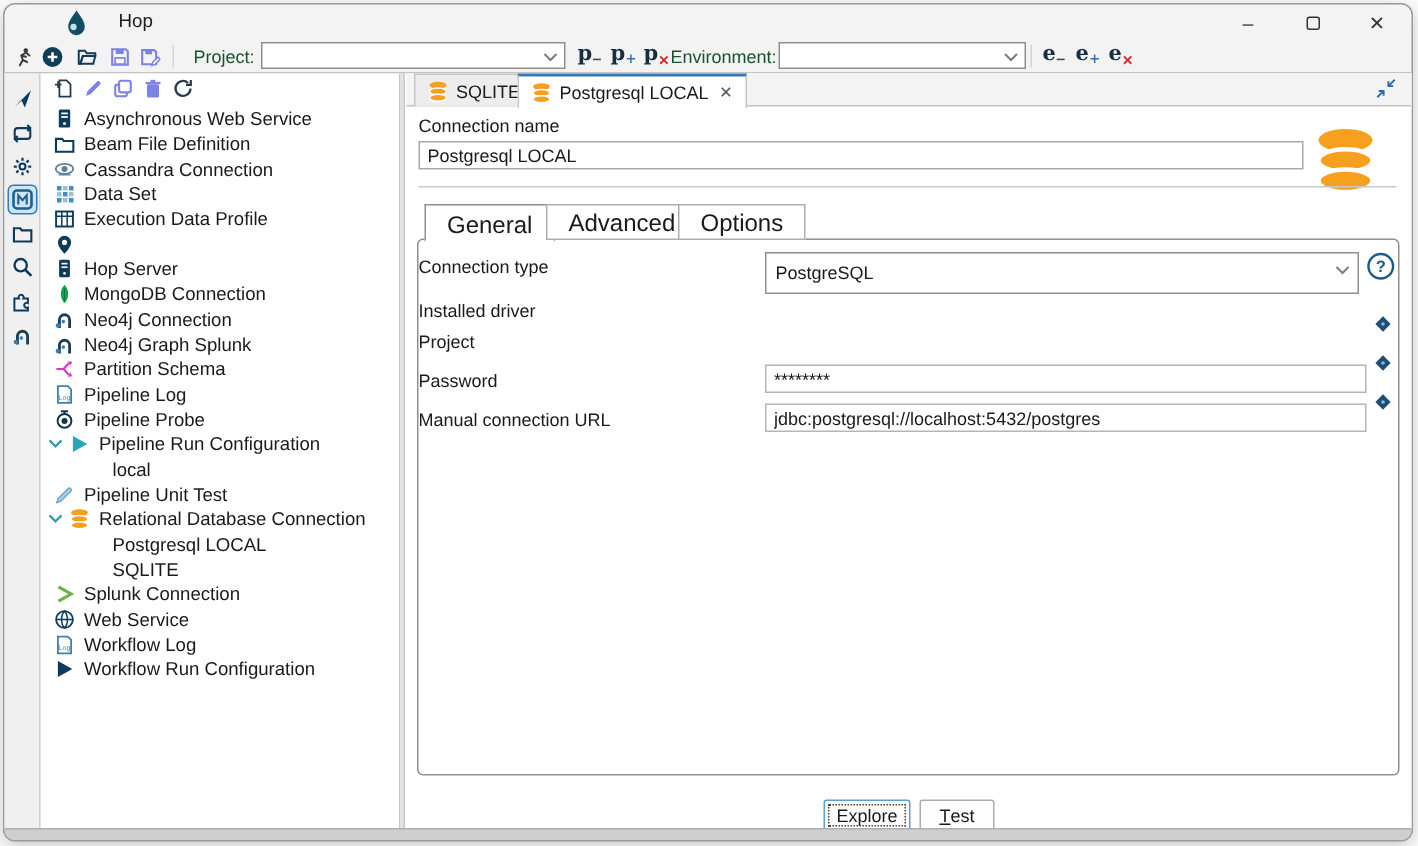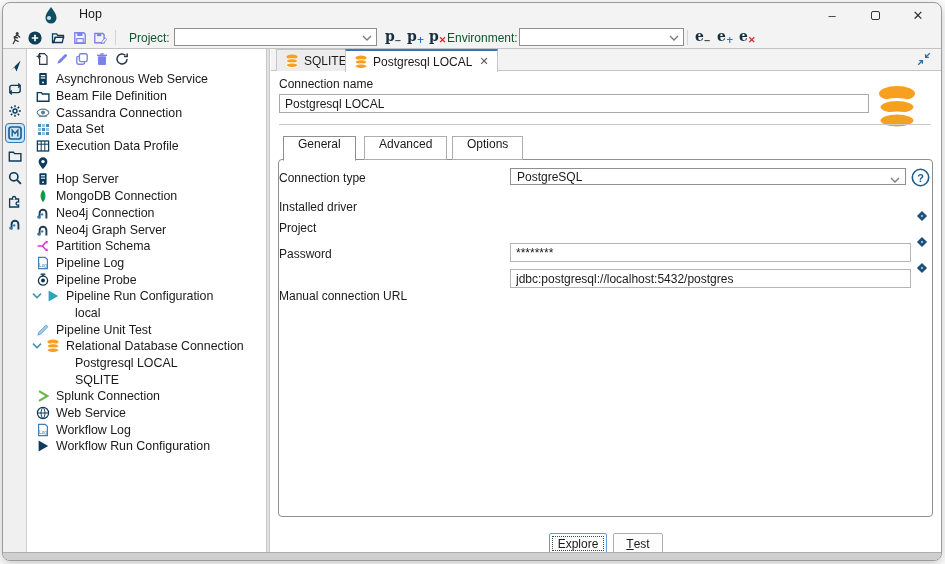--- a/index.html
+++ b/index.html
@@ -52,28 +52,28 @@
   .doc-tab.active{background:#fff;border-top:2px solid #3579b8;height:23px;z-index:2}
   .doc-tab .close{color:#555;font-size:11px;margin-left:2px}
   #collapse-btn{position:absolute;right:10px;top:3px;width:14px;height:14px}
   
   #conn-name-label{position:absolute;left:8px;top:28px}
   #conn-name-input{position:absolute;left:8px;top:45px;width:590px;height:19px;border:1px solid #a9a9a9;
     background:#fff;font:12px "Liberation Sans",sans-serif;padding:0 5px;color:#1a1a1a}
   #big-db-icon{position:absolute;left:604px;top:36px;width:44px;height:44px}
   #name-sep{position:absolute;left:8px;top:75px;width:652px;height:1px;background:#c9c9c9}
   
-  .ftab{position:absolute;top:87px;height:24px;padding:0 14px;display:flex;align-items:flex-start;
-    background:#fff;border:1px solid #adadad;font-size:12px;z-index:2}
+  .ftab{position:absolute;top:87px;height:24px;padding:0 14px;display:flex;align-items:flex-end;
+    background:#fff;border:1px solid #adadad;font-size:16px;z-index:2}
   .ftab.active{border-color:#8f8f8f;border-bottom:1px solid #fff;height:25px}
   #groupbox{position:absolute;left:7px;top:110px;width:655px;height:358px;border:1px solid #8f8f8f;border-radius:4px;background:#fff}
   .flabel{position:absolute;width:226px;text-align:left;font-size:12px;color:#1a1a1a}
   .finput{position:absolute;left:239px;height:19px;border:1px solid #b5b5b5;background:#fff;
     font:12px "Liberation Sans",sans-serif;padding:0 5px;color:#1a1a1a}
-  #type-combo{position:absolute;left:239px;top:119px;width:396px;height:17px;background:#fff;border:1px solid #8f8f8f;
+  #type-combo{position:absolute;left:239px;top:119px;width:396px;height:28px;background:#fff;border:1px solid #8f8f8f;
     display:flex;align-items:center;padding:0 18px 0 6px}
   #type-combo .chev{position:absolute;right:5px;top:8px}
   #help-icon{position:absolute;left:640px;top:119px;width:19px;height:19px}
   .varicon{position:absolute;left:645px;width:12px;height:12px}
   
   .pushbtn{position:absolute;top:484px;height:21px;background:#fdfdfd;border:1px solid #adadad;border-radius:2px;
     font:12px "Liberation Sans",sans-serif;display:flex;align-items:center;justify-content:center;color:#1a1a1a}
   .pushbtn.focused{border-color:#5e9ed6;outline:1px dotted #444;outline-offset:-4px}
   svg{display:block}
 </style>
@@ -383,21 +383,21 @@
             <span class="tlabel">Neo4j Connection</span>
           </div>
           <div class="trow">
             <span class="ticon">
               <svg width="14" height="14" viewBox="0 0 14 14">
                 <path d="M3.6 12.6V7.2a3.4 3.4 0 0 1 6.8 0v5.4" stroke="#1d3d52" stroke-width="1.9" fill="none"></path>
                 <circle cx="2.6" cy="11" r="1.5" fill="#2d7fc1"></circle>
                 <circle cx="6.2" cy="8.4" r="1.2" fill="#2d7fc1"></circle>
               </svg>
             </span>
-            <span class="tlabel">Neo4j Graph Server</span>
+            <span class="tlabel">Neo4j Graph Splunk</span>
           </div>
           <div class="trow">
             <span class="ticon">
               <svg width="14" height="14" viewBox="0 0 14 14">
                 <path d="M1.6 7h4.8M6.4 7l3.4-3.8M6.4 7l3.4 3.8" stroke="#e331c8" stroke-width="1.4" fill="none"></path>
                 <path d="M9.2 1.8l3 .4-1.4 2.7z" fill="#e331c8"></path>
                 <path d="M9.2 12.2l3-.4-1.4-2.7z" fill="#e331c8"></path>
               </svg>
             </span>
             <span class="tlabel">Partition Schema</span>
@@ -579,21 +579,21 @@
 
       <div class="flabel" style="left:8px;top:198px">Password</div>
       <input class="finput" style="top: 194px; width: 401px;" value="********">
       <span class="varicon" style="top:187px">
           <svg width="12" height="12" viewBox="0 0 12 12">
             <rect x="2.4" y="2.4" width="7.2" height="7.2" fill="#1d4e79" transform="rotate(45 6 6)"></rect>
             <circle cx="6" cy="6" r="1.2" fill="#8fb8d8"></circle>
           </svg>
         </span>
 
-      <div class="flabel" style="left:8px;top:240px">Manual connection URL</div>
+      <div class="flabel" style="left:8px;top:224px">Manual connection URL</div>
       <input class="finput" style="top: 220px; width: 401px;" value="jdbc:postgresql://localhost:5432/postgres">
       <span class="varicon" style="top:213px">
           <svg width="12" height="12" viewBox="0 0 12 12">
             <rect x="2.4" y="2.4" width="7.2" height="7.2" fill="#1d4e79" transform="rotate(45 6 6)"></rect>
             <circle cx="6" cy="6" r="1.2" fill="#8fb8d8"></circle>
           </svg>
         </span>
 
       <div id="editor-buttons"></div>
     <div class="ftab active" style="left: 12px;">

